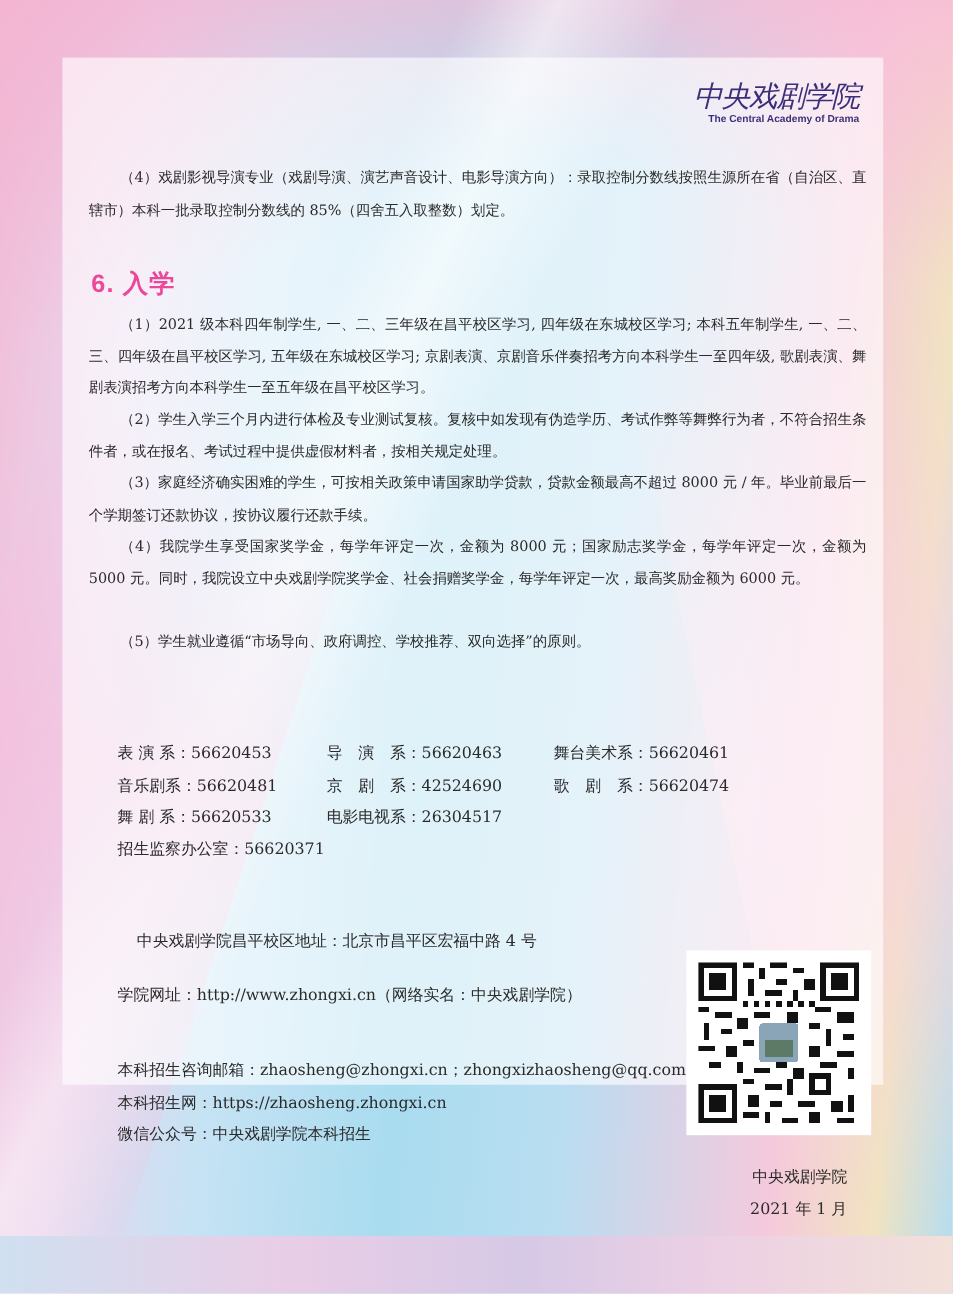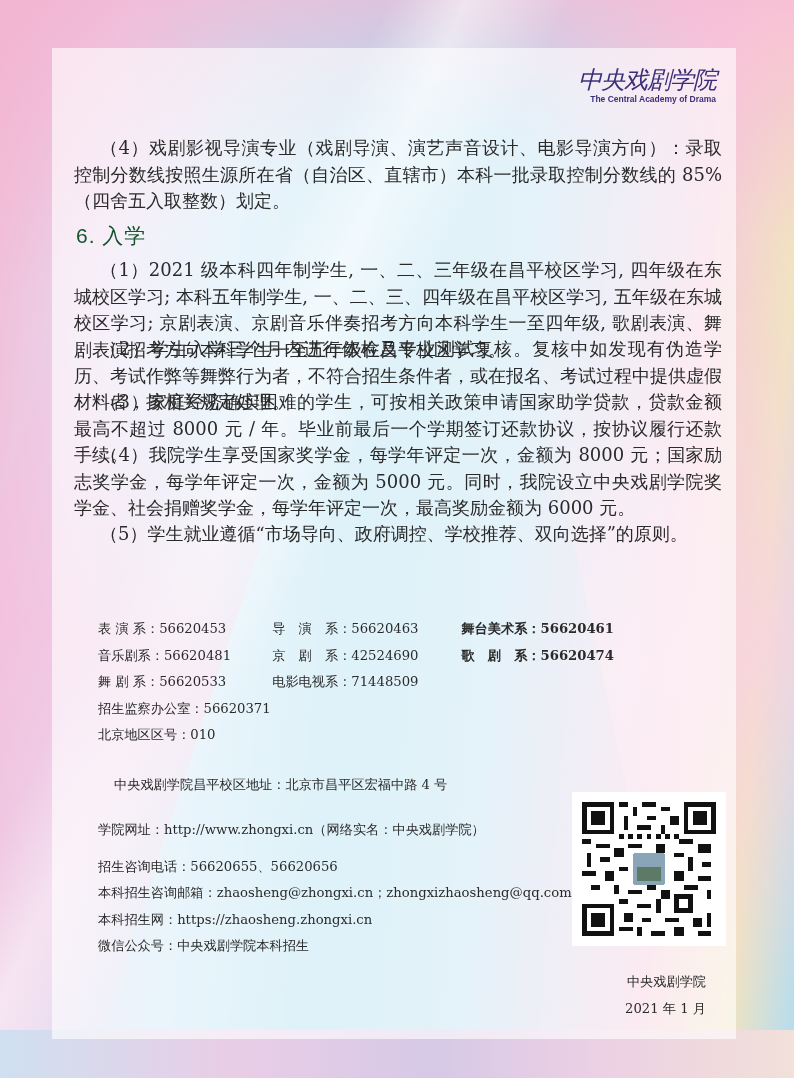--- a/index.html
+++ b/index.html
@@ -15,21 +15,21 @@
       linear-gradient(95deg, #f2bcd6 0%, #e9d6ee 14%, #c6e3f4 28%, #a9dcef 46%, #b9ddf1 62%, #f5c9dc 82%, #f1e3c1 92%, #b3dcf1 100%);
   }
   .bg-band { position: absolute; pointer-events: none; }
   .band1 { left: -60px; top: 350px; width: 260px; height: 720px; background: linear-gradient(180deg, rgba(250,200,225,0) 0%, rgba(246,190,220,0.6) 40%, rgba(250,200,225,0) 100%); transform: rotate(18deg); }
   .band2 { left: 600px; top: 300px; width: 260px; height: 700px; background: linear-gradient(180deg, rgba(255,220,200,0) 0%, rgba(250,210,230,0.7) 50%, rgba(180,210,240,0) 100%); transform: rotate(-12deg); }
   .band3 { left: 0; top: 1030px; width: 794px; height: 48px; background: linear-gradient(90deg, #cfe0f0 0%, #e9cde6 30%, #d6c9e6 55%, #ecd0e4 75%, #f2e0d9 100%); }
 
   .panel {
     position: absolute;
     left: 52px; top: 48px;
-    width: 684px; height: 991px;
+    width: 684px; height: 856px;
     background: rgba(255,255,255,0.62);
   }
 
   .logo { position: absolute; right: 20px; top: 18px; text-align: right; }
   .logo-cn {
     font-family: "DejaVu Serif", serif;
     font-style: italic;
     font-size: 24px;
     color: #3c2f7a;
     letter-spacing: -1px;
@@ -40,42 +40,42 @@
     font-weight: bold;
     font-size: 8.5px;
     color: #3c2f7a;
     line-height: 10px;
   }
 
   .para {
     position: absolute;
     left: 22px;
     width: 648px;
-    font-size: 18px;
+    font-size: 12px;
     line-height: 26.5px;
     text-indent: 26px;
     text-align: justify;
     color: #2a2a2a;
   }
   .heading {
     position: absolute;
     left: 24px;
     font-family: "Liberation Sans", "DejaVu Sans", sans-serif;
-    font-weight: normal;
+    font-weight: bold;
     font-size: 21px;
-    color: #14532d;
+    color: #ec4899;
     letter-spacing: 1px;
   }
 
   .contacts { position: absolute; left: 46px; top: 568px; font-size: 13.2px; }
   .contact-row { height: 26.5px; line-height: 26.5px; white-space: nowrap; }
   .contact-row span { display: inline-block; }
   .c1 { width: 170px; }
   .c2 { width: 185px; }
-  .c3 { width: 180px; font-weight: bold; }
+  .c3 { width: 180px; }
 
   .info { position: absolute; left: 46px; font-size: 13.2px; line-height: 26.5px; white-space: nowrap; }
 
   .qr {
     position: absolute;
     left: 520px; top: 744px;
     width: 154px; height: 154px;
     background: #ffffff;
     padding: 10px;
   }
@@ -113,29 +113,27 @@
       <span class="c2"><span>导　演　系：</span><span>56620463</span></span>
       <span class="c3"><span>舞台美术系：</span><span>56620461</span></span>
     </div>
     <div class="contact-row">
       <span class="c1"><span>音乐剧系：</span><span>56620481</span></span>
       <span class="c2"><span>京　剧　系：</span><span>42524690</span></span>
       <span class="c3"><span>歌　剧　系：</span><span>56620474</span></span>
     </div>
     <div class="contact-row">
       <span class="c1"><span>舞 剧 系：</span><span>56620533</span></span>
-      <span class="c2"><span>电影电视系：</span><span>71448509</span></span>
+      <span class="c2"><span>电影电视系：</span><span>26304517</span></span>
     </div>
     <div class="contact-row">招生监察办公室：56620371</div>
-    <div class="contact-row">北京地区区号：010</div>
   </div>
 
   <div class="info" style="top:724px;margin-left:16px;">中央戏剧学院昌平校区地址：北京市昌平区宏福中路 4 号</div>
   <div class="info" style="top:769px;">学院网址：http://www.zhongxi.cn（网络实名：中央戏剧学院）</div>
-  <div class="info" style="top:806px;">招生咨询电话：56620655、56620656</div>
   <div class="info" style="top:859px;">本科招生网：https://zhaosheng.zhongxi.cn</div>
   <div class="info" style="top:832px;">本科招生咨询邮箱：zhaosheng@zhongxi.cn；zhongxizhaosheng@qq.com</div>
   <div class="info" style="top:885px;">微信公众号：中央戏剧学院本科招生</div>
 
   <div class="qr">
     <svg viewBox="0 0 29 29" shape-rendering="crispEdges">
       <rect width="29" height="29" fill="#fff"></rect>
       <g fill="#111">
 
         <rect x="0" y="0" width="7" height="7"></rect>

